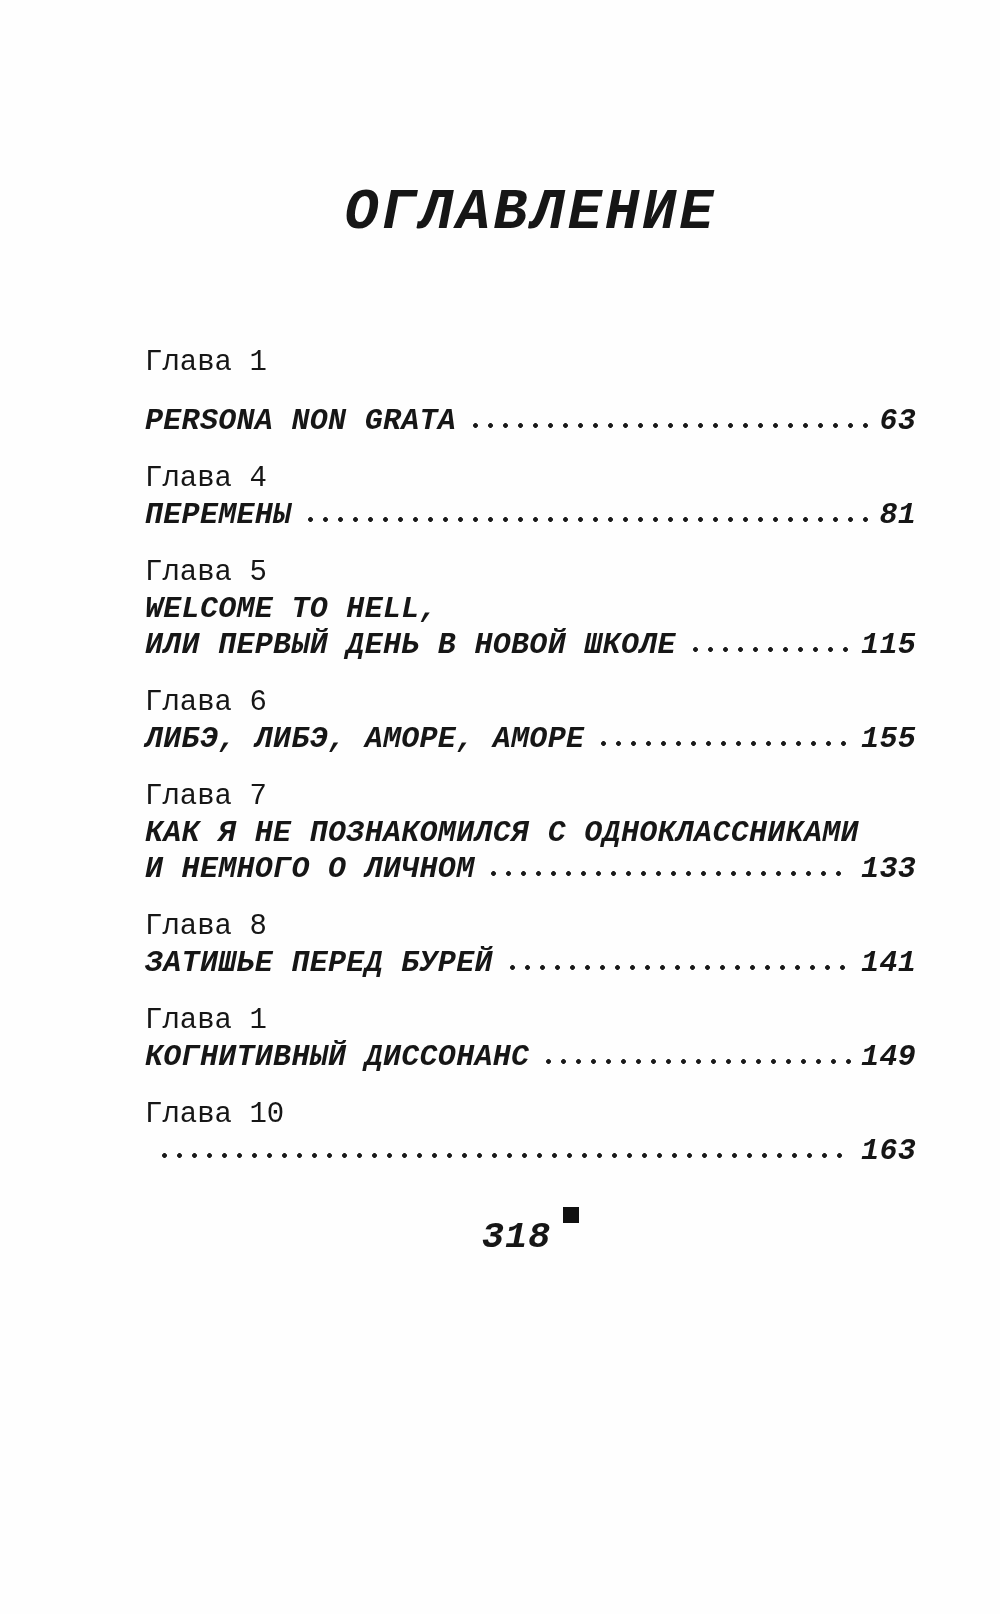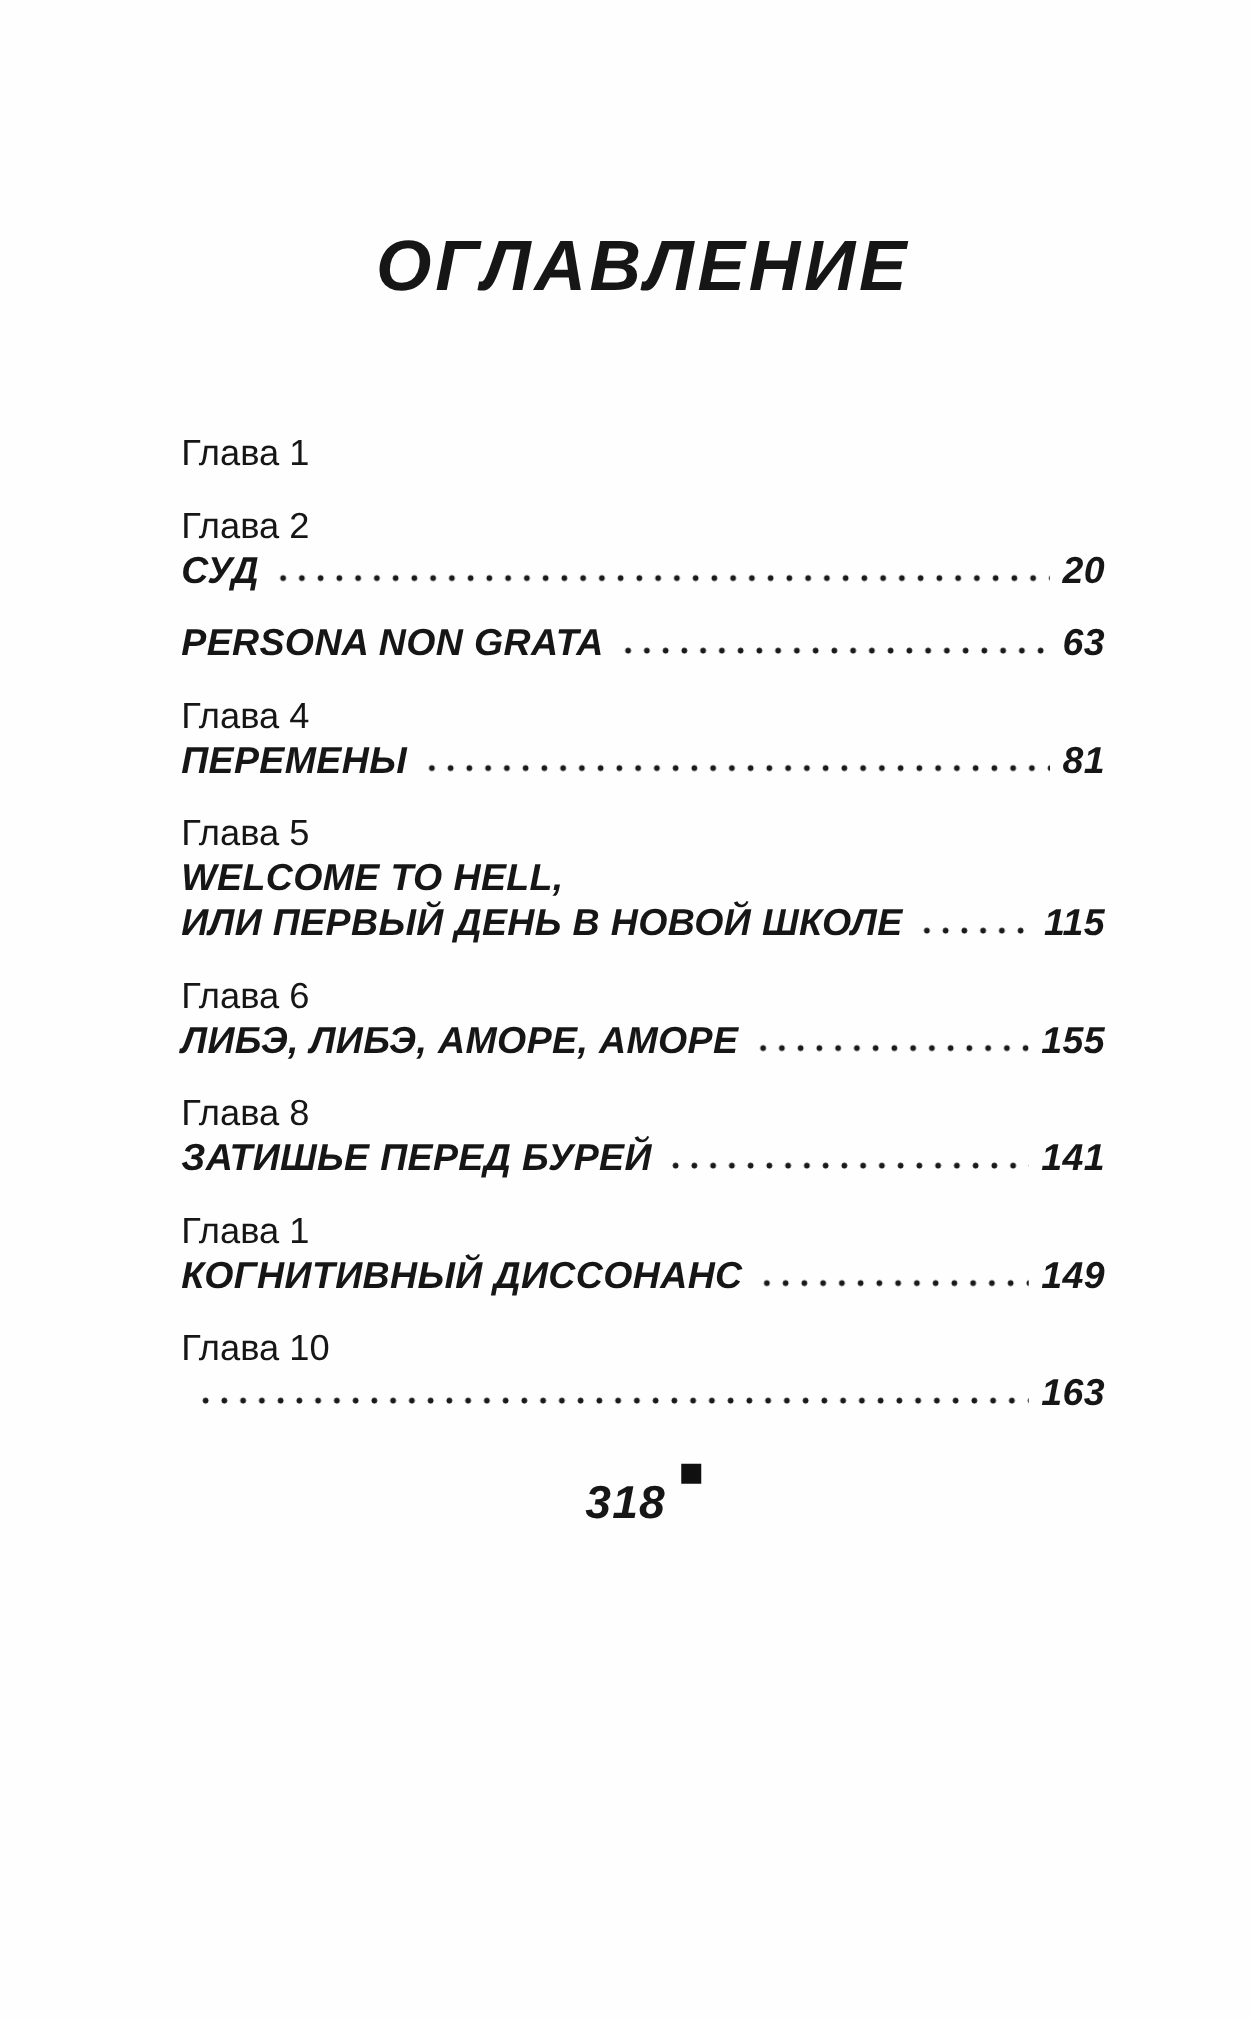--- a/index.html
+++ b/index.html
@@ -7,23 +7,23 @@
     padding: 0;
     background: #ffffff;
   }
   .page {
     position: relative;
     width: 1000px;
     height: 1614px;
     margin: 0 auto;
     background: #fefefe;
     color: #161616;
-    font-family: Liberation Sans, sans-serif;
+    font-family: Liberation Mono, monospace;
     box-sizing: border-box;
-    padding: 182px 116px 0 145px;
+    padding: 182px 84px 0 145px;
     overflow: hidden;
   }
   .toc-title {
     text-align: center;
     font-size: 57px;
     font-weight: bold;
     font-style: italic;
     letter-spacing: 3px;
     line-height: 1.1;
     margin: 0 0 100px 0;
@@ -97,28 +97,20 @@
 
 <div class="page">
 
   <h1 class="toc-title">ОГЛАВЛЕНИЕ</h1>
 
   <div class="toc-list">
   <div class="entry">
     <div class="chapter">Глава 1</div>
   </div>
 
-  <div class="entry">
-    <div class="chapter">Глава 2</div>
-    <div class="title-row">
-      <span class="title-text">СУД</span>
-      <span class="leader"></span>
-      <span class="pagenum">20</span>
-    </div>
-  </div>
 
   <div class="entry">
     <div class="title-row">
       <span class="title-text">PERSONA NON GRATA</span>
       <span class="leader"></span>
       <span class="pagenum">63</span>
     </div>
   </div>
 
   <div class="entry">
@@ -142,20 +134,29 @@
 
   <div class="entry">
     <div class="chapter">Глава 6</div>
     <div class="title-row">
       <span class="title-text">ЛИБЭ, ЛИБЭ, АМОРЕ, АМОРЕ</span>
       <span class="leader"></span>
       <span class="pagenum">155</span>
     </div>
   </div>
 
+  <div class="entry">
+    <div class="chapter">Глава 7</div>
+    <div class="title-line">КАК Я НЕ ПОЗНАКОМИЛСЯ С ОДНОКЛАССНИКАМИ</div>
+        <div class="title-row">
+      <span class="title-text">И НЕМНОГО О ЛИЧНОМ</span>
+      <span class="leader"></span>
+      <span class="pagenum">133</span>
+    </div>
+  </div>
 
   <div class="entry">
     <div class="chapter">Глава 8</div>
     <div class="title-row">
       <span class="title-text">ЗАТИШЬЕ ПЕРЕД БУРЕЙ</span>
       <span class="leader"></span>
       <span class="pagenum">141</span>
     </div>
   </div>
 

